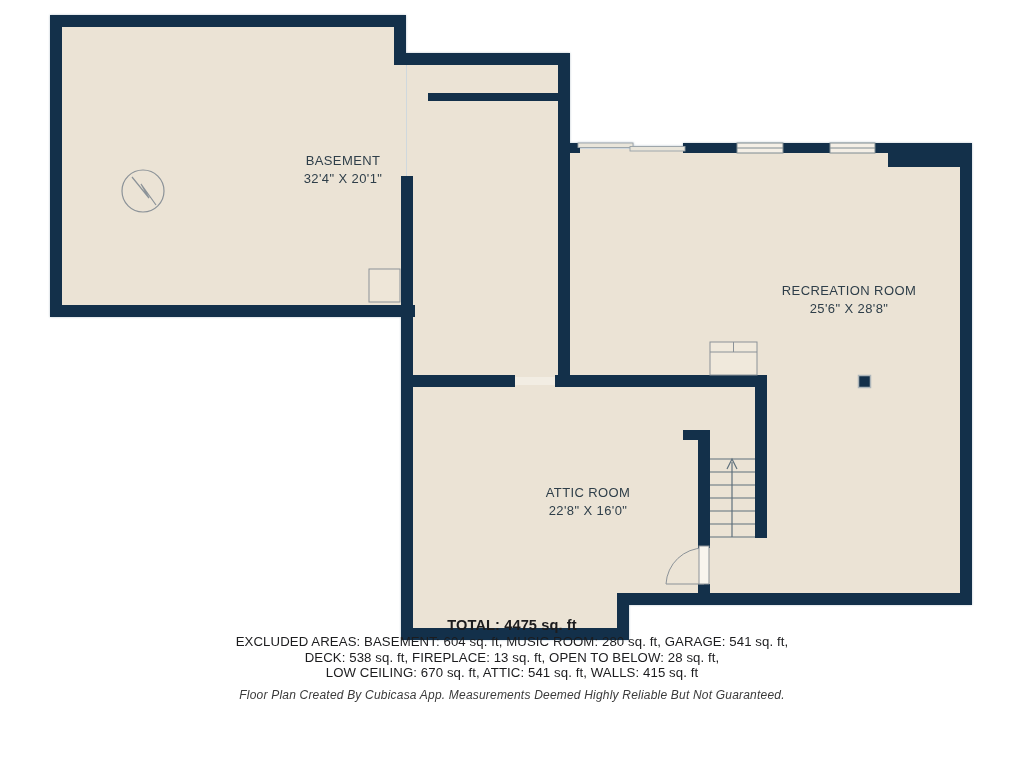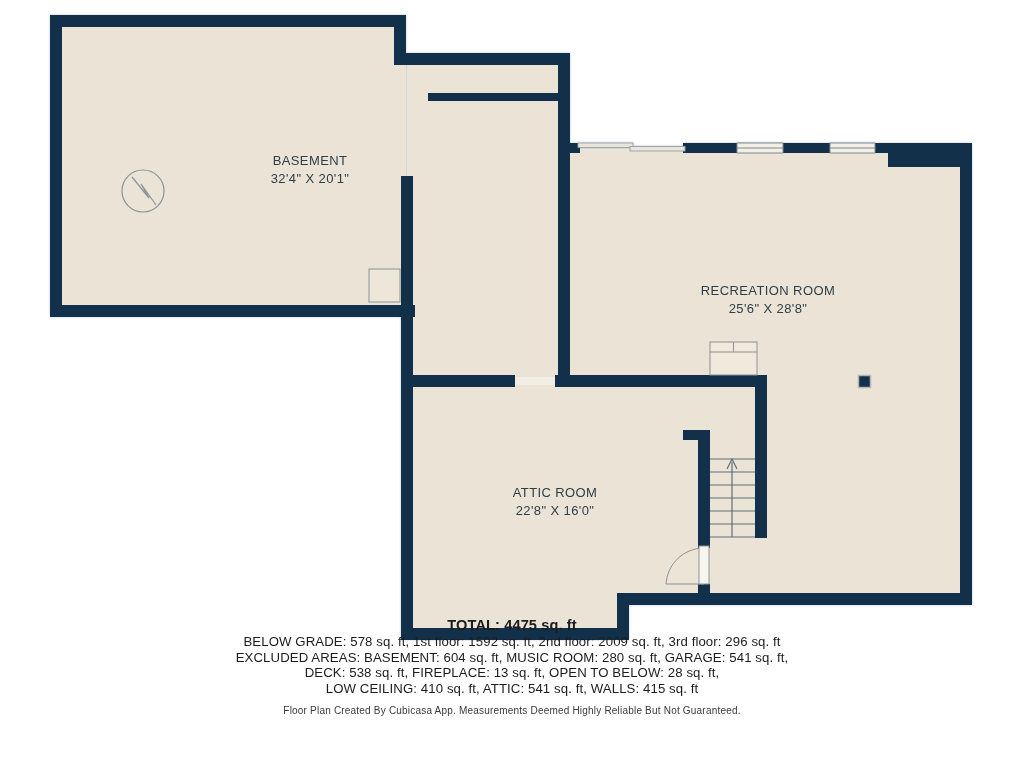--- a/index.html
+++ b/index.html
@@ -6,28 +6,28 @@
   body{
     width:1024px;height:768px;background:#ffffff;position:relative;overflow:hidden;
     font-family:"Liberation Sans","DejaVu Sans",sans-serif;
   }
   .plan-stage{position:absolute;inset:0;}
   svg{position:absolute;left:0;top:0;}
   .plan-g{filter:drop-shadow(0 0 1px #b7c4cc);}
   .room-label{
     position:absolute;transform:translate(-50%,-50%);
     text-align:center;color:#2e3e49;font-size:13px;letter-spacing:.4px;
-    line-height:18px;white-space:nowrap;
+    line-height:18px;white-space:nowrap;margin-left:33px;
   }
   .footer{
     position:absolute;left:0;right:0;top:616px;text-align:center;
     color:#1c1c1e;font-size:13.2px;line-height:15.6px;letter-spacing:.1px;
   }
   .footer .total{font-size:14.6px;font-weight:bold;line-height:18px;}
-  .footer .disclaimer{margin-top:7px;font-size:10px;color:#3a3a3a;letter-spacing:.2px;}
+  .footer .disclaimer{margin-top:7px;font-size:12px;color:#3a3a3a;letter-spacing:.2px;font-style:italic;}
 </style>
 </head>
 <body>
 
 <div class="plan-stage">
 
   <svg width="1024" height="768" viewBox="0 0 1024 768">
     <g class="plan-g">
 
       <g>
@@ -106,31 +106,30 @@
         <line x1="733.5" y1="342" x2="733.5" y2="352" stroke="#8b9298" stroke-width="1"></line>
       </g>
       <rect x="858.5" y="375.5" width="12" height="12" fill="#13304a" stroke="#aeb6ba" stroke-width="1.5"></rect>
     </g>
   </svg>
 
   <div class="room-label" style="left:310px;top:170px;">
     <div>BASEMENT</div>
     <div>32'4" X 20'1"</div>
   </div>
-  <div class="room-label" style="left:768px;top:300px;">
+  <div class="room-label" style="left:816px;top:300px;">
     <div>RECREATION ROOM</div>
     <div>25'6" X 28'8"</div>
   </div>
   <div class="room-label" style="left:555px;top:502px;">
     <div>ATTIC ROOM</div>
     <div>22'8" X 16'0"</div>
   </div>
 
   <div class="footer">
     <div class="total">TOTAL: 4475 sq. ft</div>
-    <div>BELOW GRADE: 578 sq. ft, 1st floor: 1592 sq. ft, 2nd floor: 2009 sq. ft, 3rd floor: 296 sq. ft</div>
     <div>EXCLUDED AREAS: BASEMENT: 604 sq. ft, MUSIC ROOM: 280 sq. ft, GARAGE: 541 sq. ft,</div>
     <div>DECK: 538 sq. ft, FIREPLACE: 13 sq. ft, OPEN TO BELOW: 28 sq. ft,</div>
-    <div>LOW CEILING: 410 sq. ft, ATTIC: 541 sq. ft, WALLS: 415 sq. ft</div>
+    <div>LOW CEILING: 670 sq. ft, ATTIC: 541 sq. ft, WALLS: 415 sq. ft</div>
     <div class="disclaimer">Floor Plan Created By Cubicasa App. Measurements Deemed Highly Reliable But Not Guaranteed.</div>
   </div>
 
 </div>
 
 </body></html>

